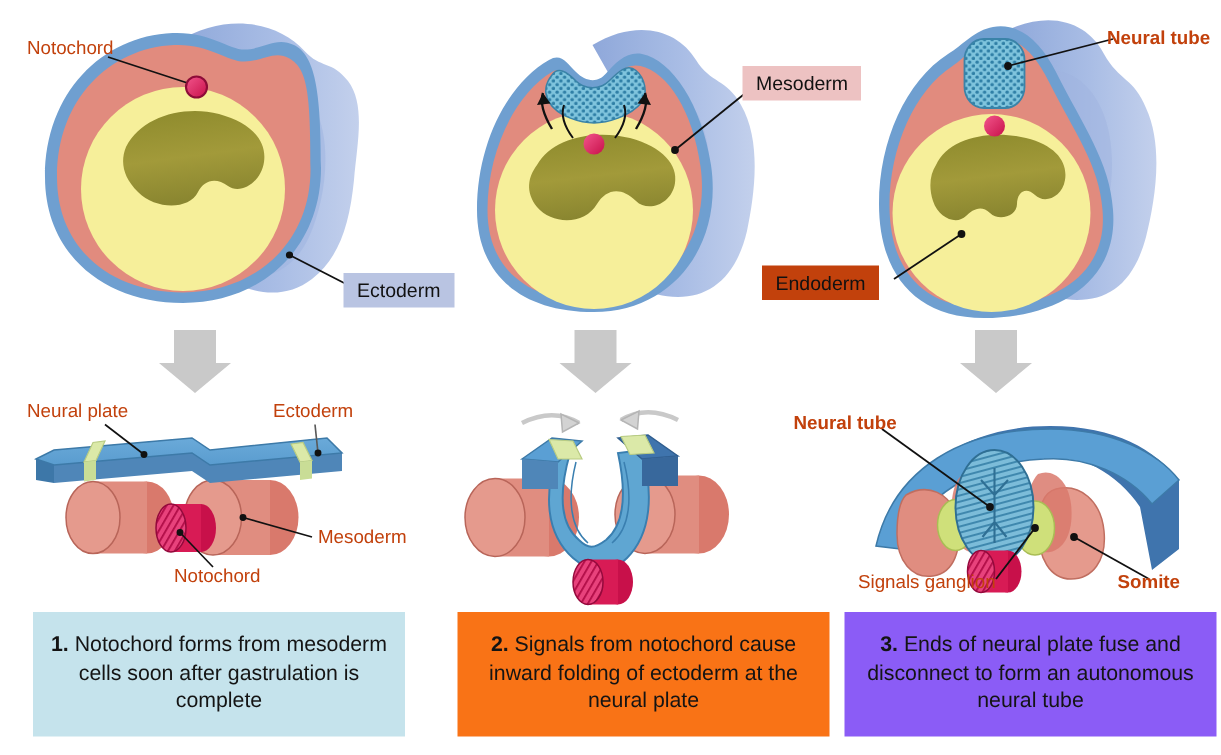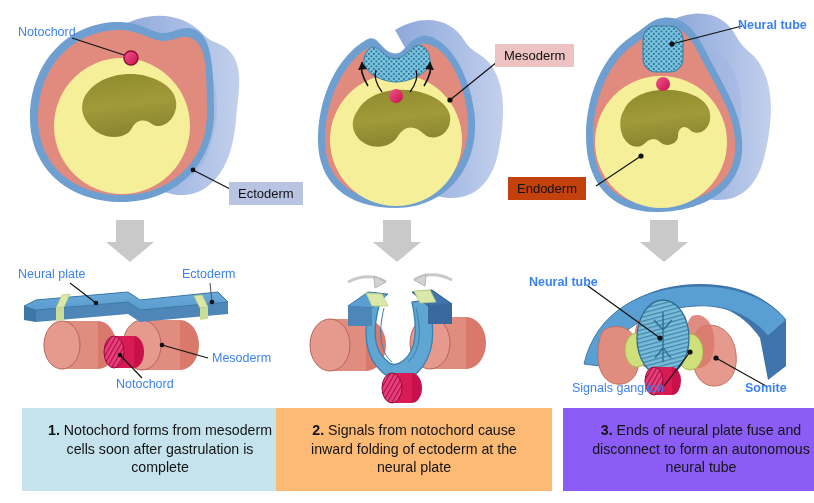--- a/index.html
+++ b/index.html
@@ -7,43 +7,43 @@
     width:814px;height:503px;position:relative;overflow:hidden;
     font-family:"Liberation Sans", sans-serif;
     color:#1a1a1a;
   }
   .fig{position:absolute;left:0;top:0;width:814px;height:503px;}
   svg{display:block;}
 
   
   .lbl{
     position:absolute;font-size:12.5px;line-height:1.1;
-    color:#3b82f6;white-space:nowrap;
+    color:#c2410c;white-space:nowrap;
   }
   .lbl.bold{font-weight:bold;}
 
   
   .chip{
     position:absolute;font-size:13px;line-height:1;
     padding:5px 9px;white-space:nowrap;color:#111;
   }
   .chip-ecto{background:#b9c4e2;}
   .chip-meso{background:#edc2c2;}
   .chip-endo{background:#c2410c;}
 
   
   .caption{
     position:absolute;bottom:12px;
-    width:228px;padding:13px 24px 14px;
+    width:228px;padding:13px 10px 14px;
     text-align:center;font-size:14.2px;line-height:1.32;
     color:#141414;
   }
   .caption .num{font-weight:bold;}
   .cap1{left:22px;background:#c5e3ec;}
-  .cap2{left:276px;background:#fdba74;}
+  .cap2{left:305px;background:#f97316;}
   .cap3{left:563px;background:#8b5cf6;}
 </style>
 </head>
 <body>
 
 <svg class="fig" viewBox="0 0 814 503">
   <defs>
 
     <pattern id="stipple" width="5" height="5" patternUnits="userSpaceOnUse">
       <rect width="5" height="5" fill="#7fc4dd"></rect>

